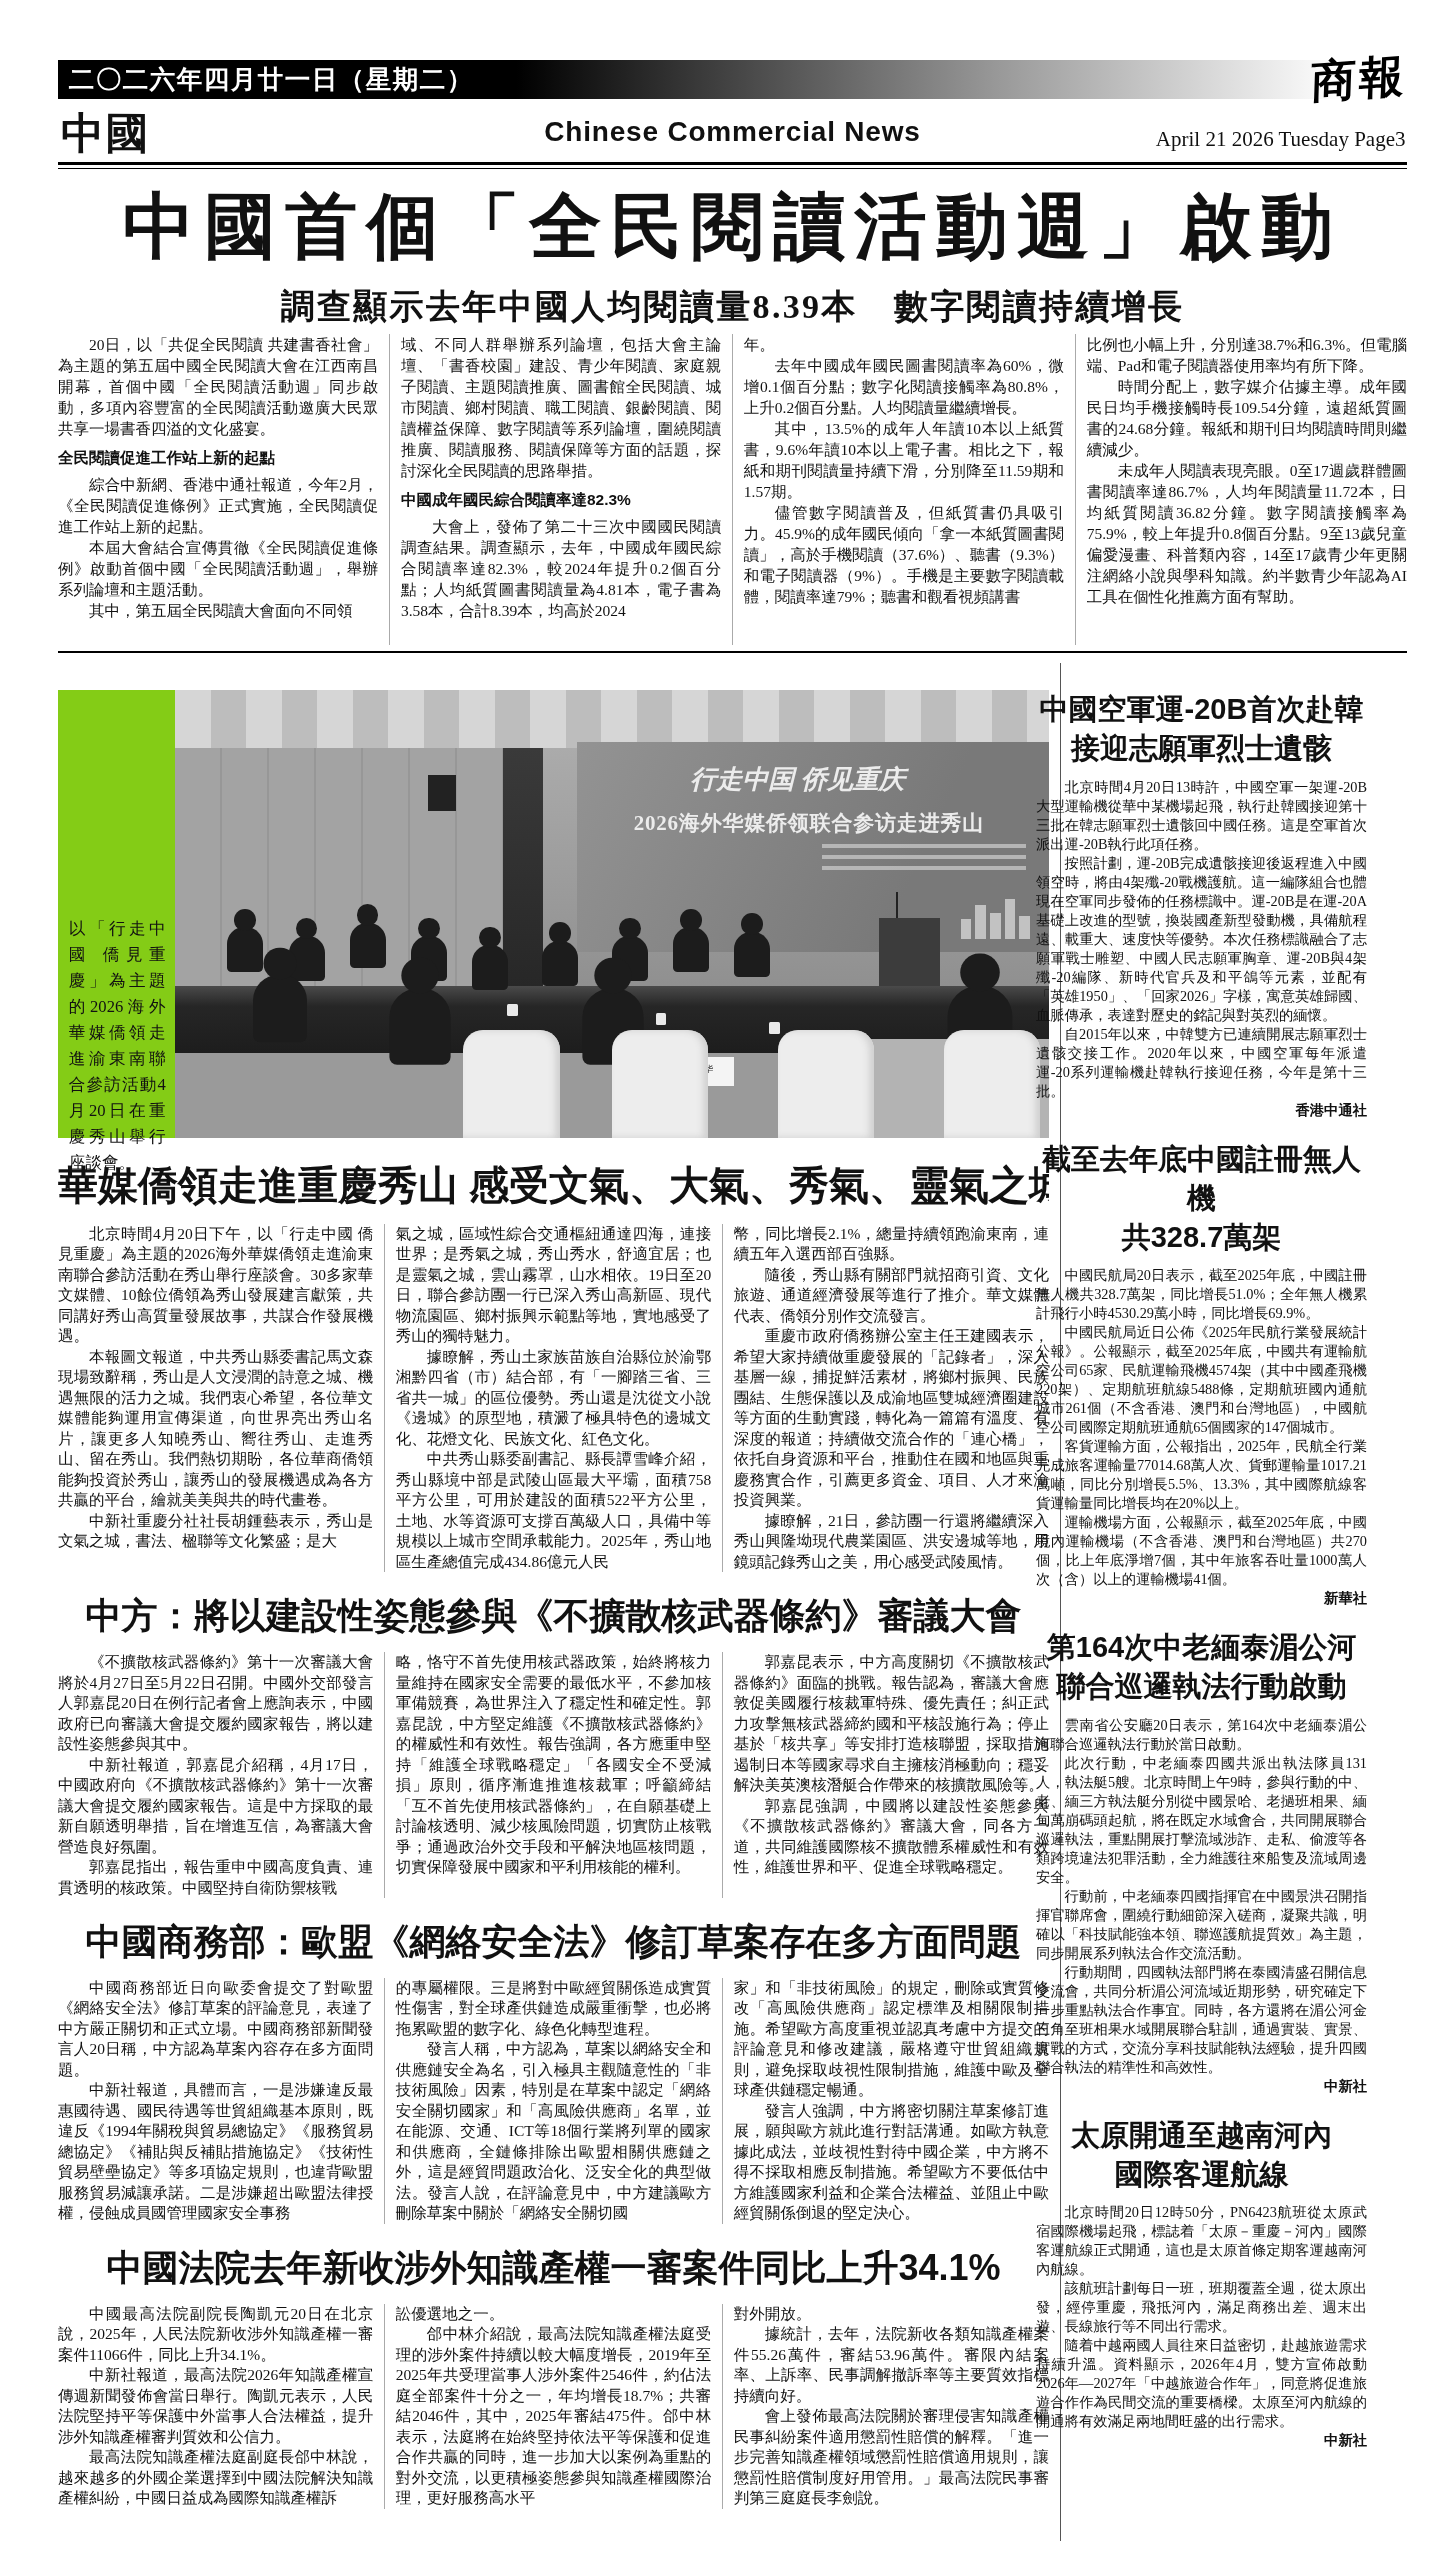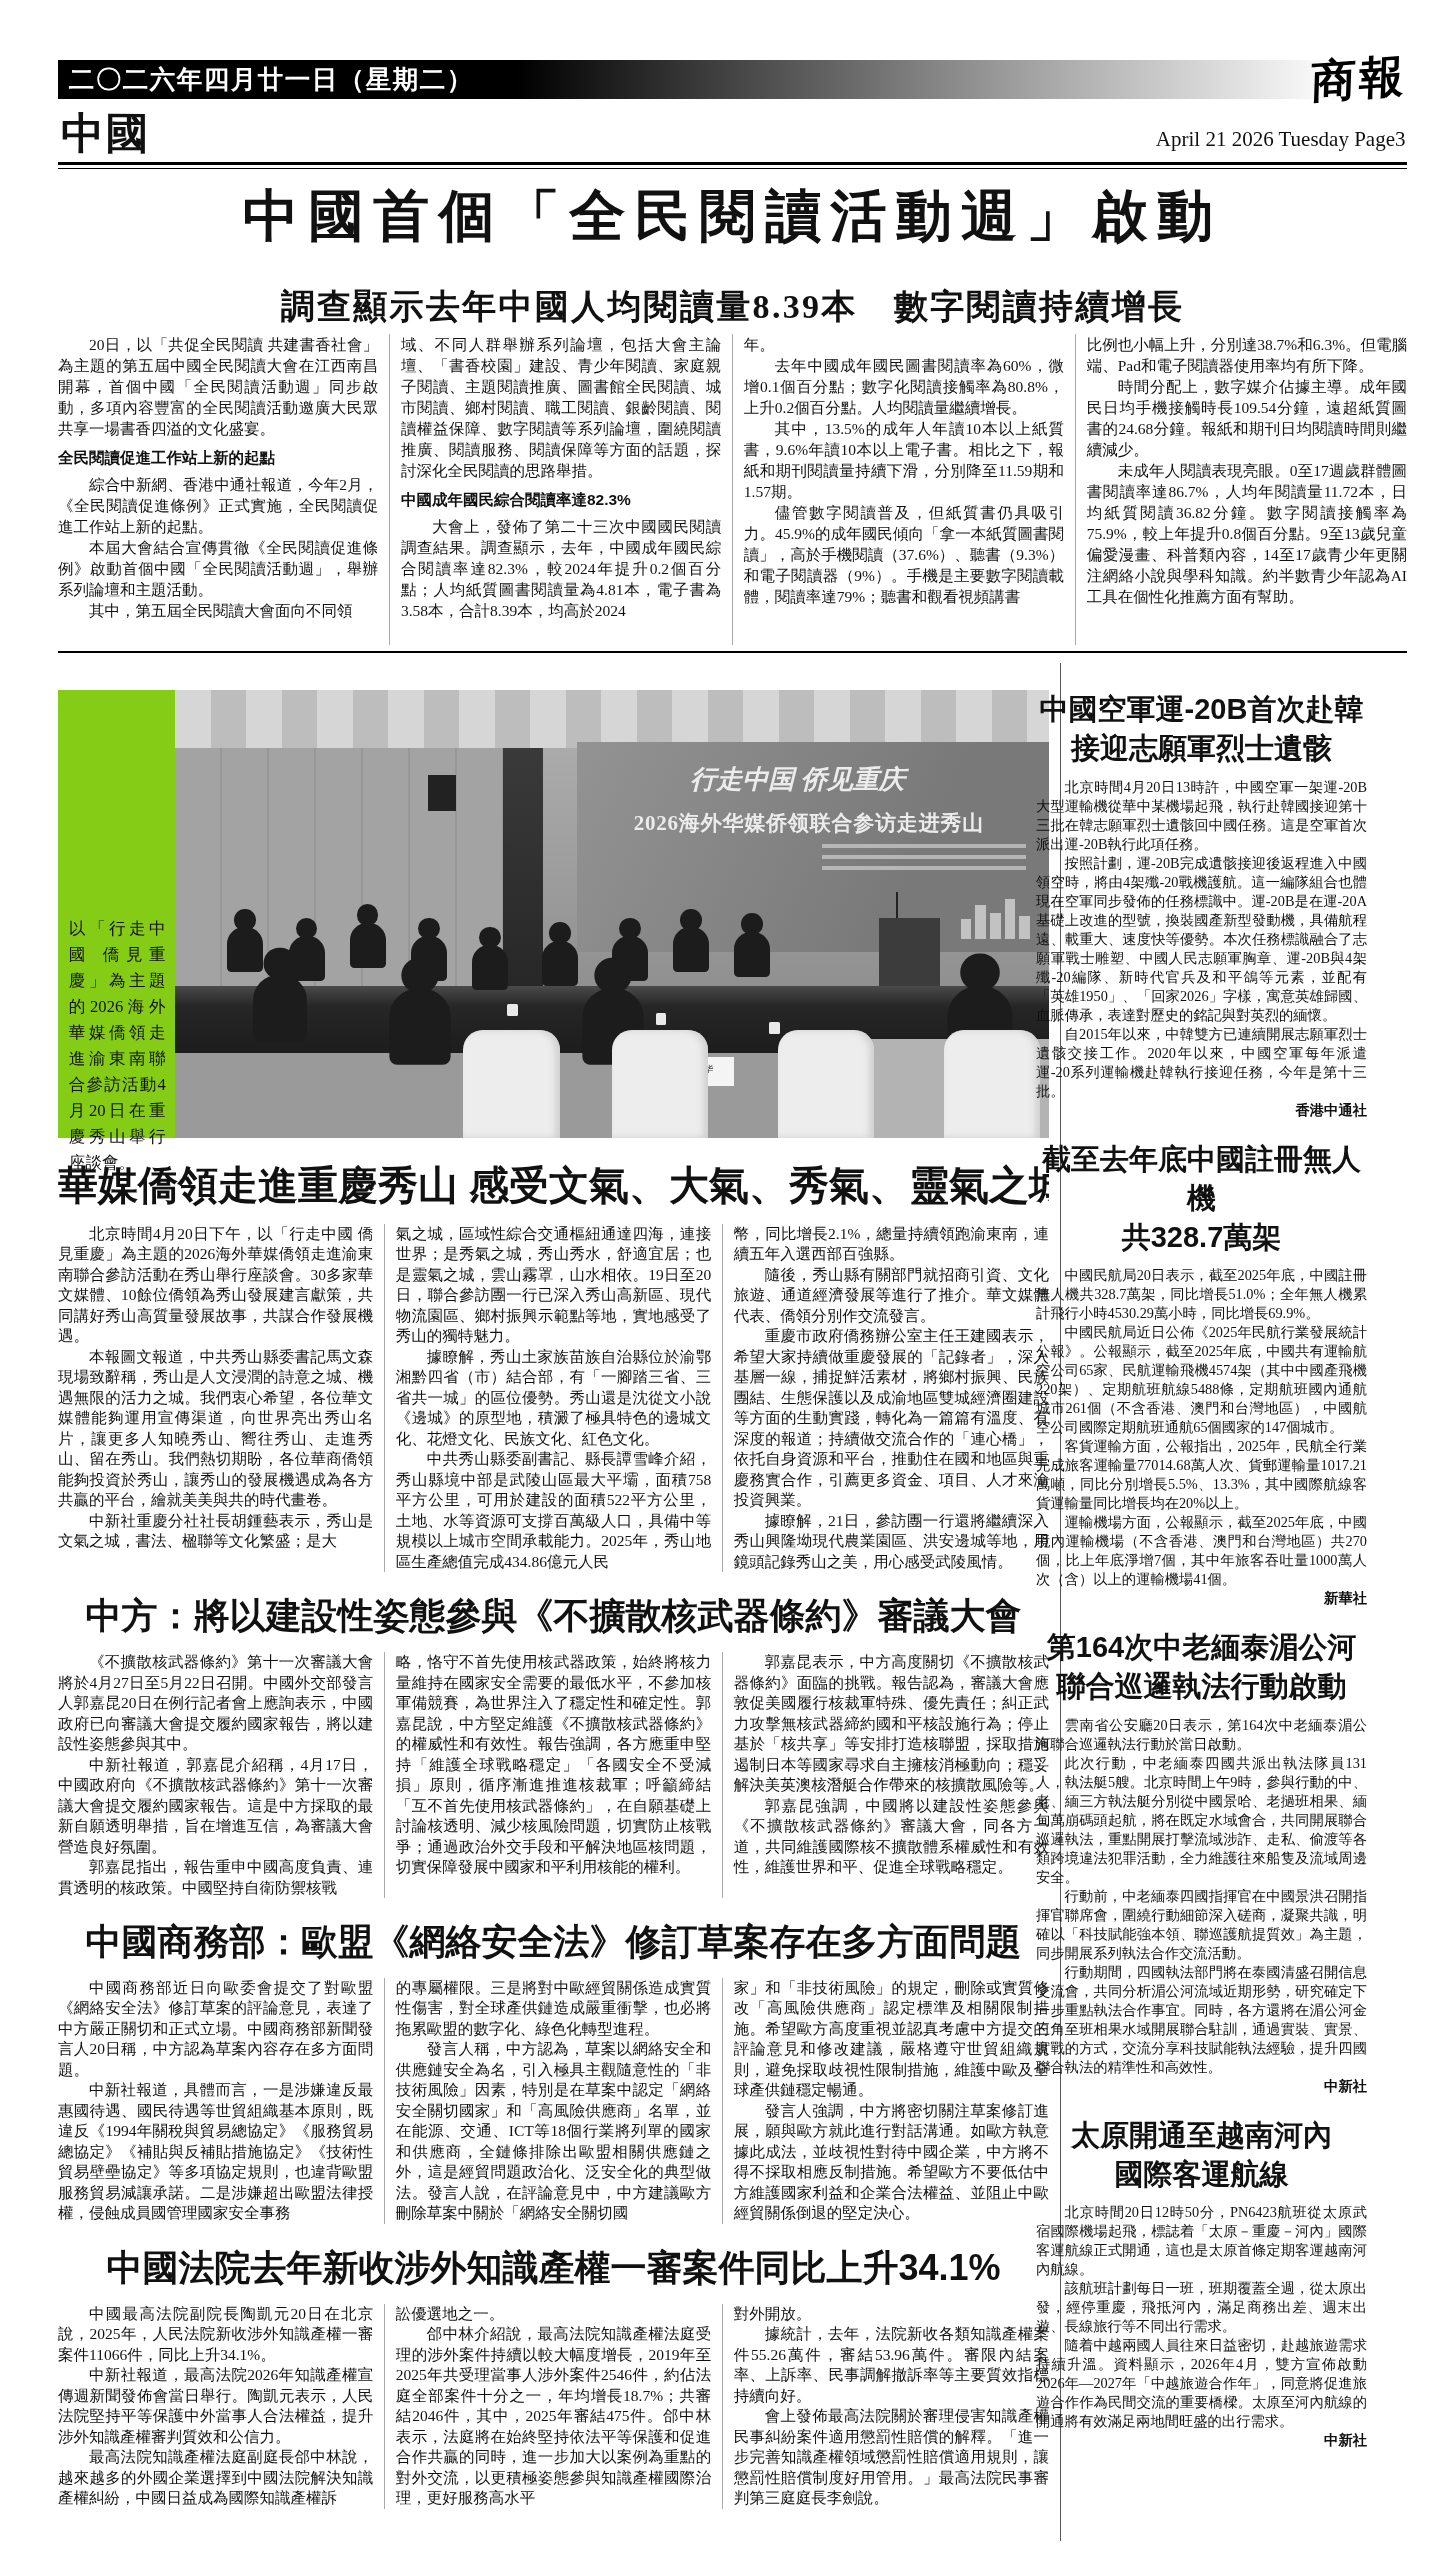--- a/index.html
+++ b/index.html
@@ -15,21 +15,21 @@
          font-family:"DejaVu Serif",serif;transform:rotate(-4deg) skewX(-6deg);letter-spacing:3.1px;}
   .mast{position:absolute;left:58px;top:110px;width:1349px;height:48px;}
   .section-cn{position:absolute;left:3.1px;top:-4.6px;font-size:43px;font-weight:bold;letter-spacing:1.5px;}
   .paper-en{position:absolute;left:0;right:0;text-align:center;top:6.2px;font-size:28px;font-weight:bold;
             font-family:"Liberation Sans",sans-serif;letter-spacing:0.8px;}
   .date-en{position:absolute;right:1.5px;top:17px;font-size:21px;font-family:Liberation Serif, serif;}
   .rule-a{position:absolute;left:58px;top:162px;width:1349px;height:3.1px;background:#000;}
   .rule-b{position:absolute;left:58px;top:168px;width:1349px;height:0.8px;background:#000;}
   
   .lead-head{position:absolute;left:58px;top:179px;width:1349px;text-align:center;
-             font-family:"Liberation Sans",sans-serif;font-weight:900;font-size:56px;
+             font-family:"Liberation Sans",sans-serif;font-weight:900;font-size:72px;
              letter-spacing:9.3px;white-space:nowrap;}
   .lead-sub{position:absolute;left:58px;top:284px;width:1349px;text-align:center;
             font-weight:bold;font-size:34px;letter-spacing:2.3px;}
   
   .cols{display:flex;}
   .col{flex:1 1 0;padding:0 10.8px;text-align:justify;}
   .col:first-child{padding-left:0;}
   .col:last-child{padding-right:0;}
   .col + .col{border-left:0.8px solid #aaa;}
   p.para,p.cont,p.colhead,p.sign{margin:0;}
@@ -94,20 +94,21 @@
 <body>
 
 <div class="page">
 
   <div class="gradbar">
     <span class="datecn">二〇二六年四月廿一日（星期二）</span>
     <span class="brand">商報</span>
   </div>
   <div class="mast">
     <span class="section-cn">中國</span>
+    <span class="paper-en">Chinese  Commercial  News</span>
     <span class="date-en">April 21 2026 Tuesday  Page3</span>
   </div>
   <div class="rule-a"></div>
   <div class="rule-b"></div>
 
   <div class="lead-head">中國首個「全民閱讀活動週」啟動</div>
   <div class="lead-sub">調查顯示去年中國人均閱讀量8.39本　數字閱讀持續增長</div>
   <div class="lead-cols cols">
     <div class="col">
         <p class="para">20日，以「共促全民閱讀 共建書香社會」為主題的第五屆中國全民閱讀大會在江西南昌開幕，首個中國「全民閱讀活動週」同步啟動，多項內容豐富的全民閱讀活動邀廣大民眾共享一場書香四溢的文化盛宴。</p>

